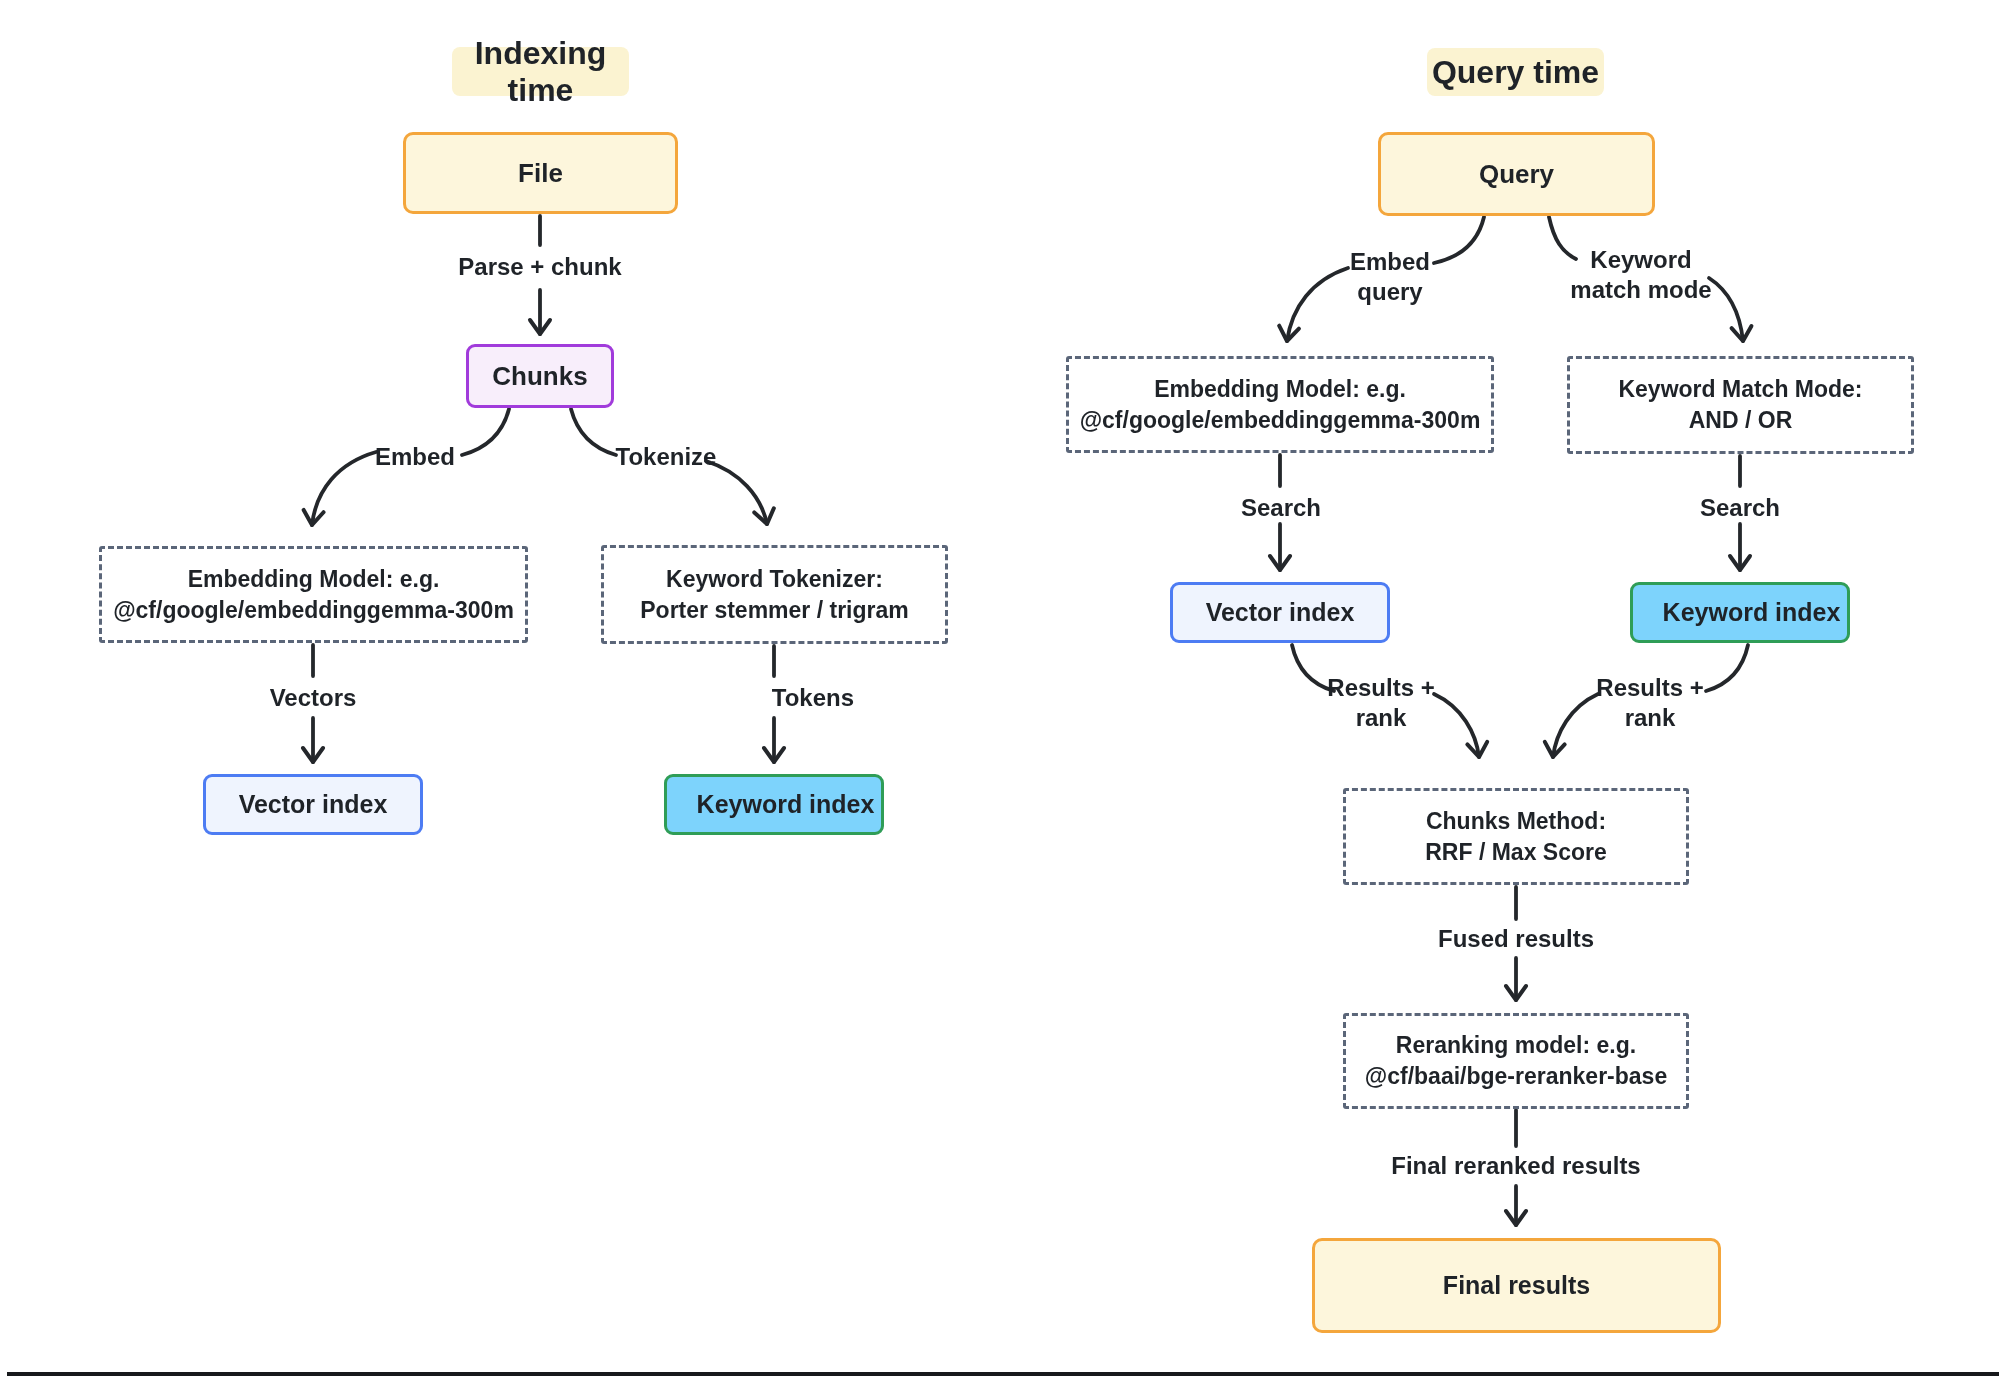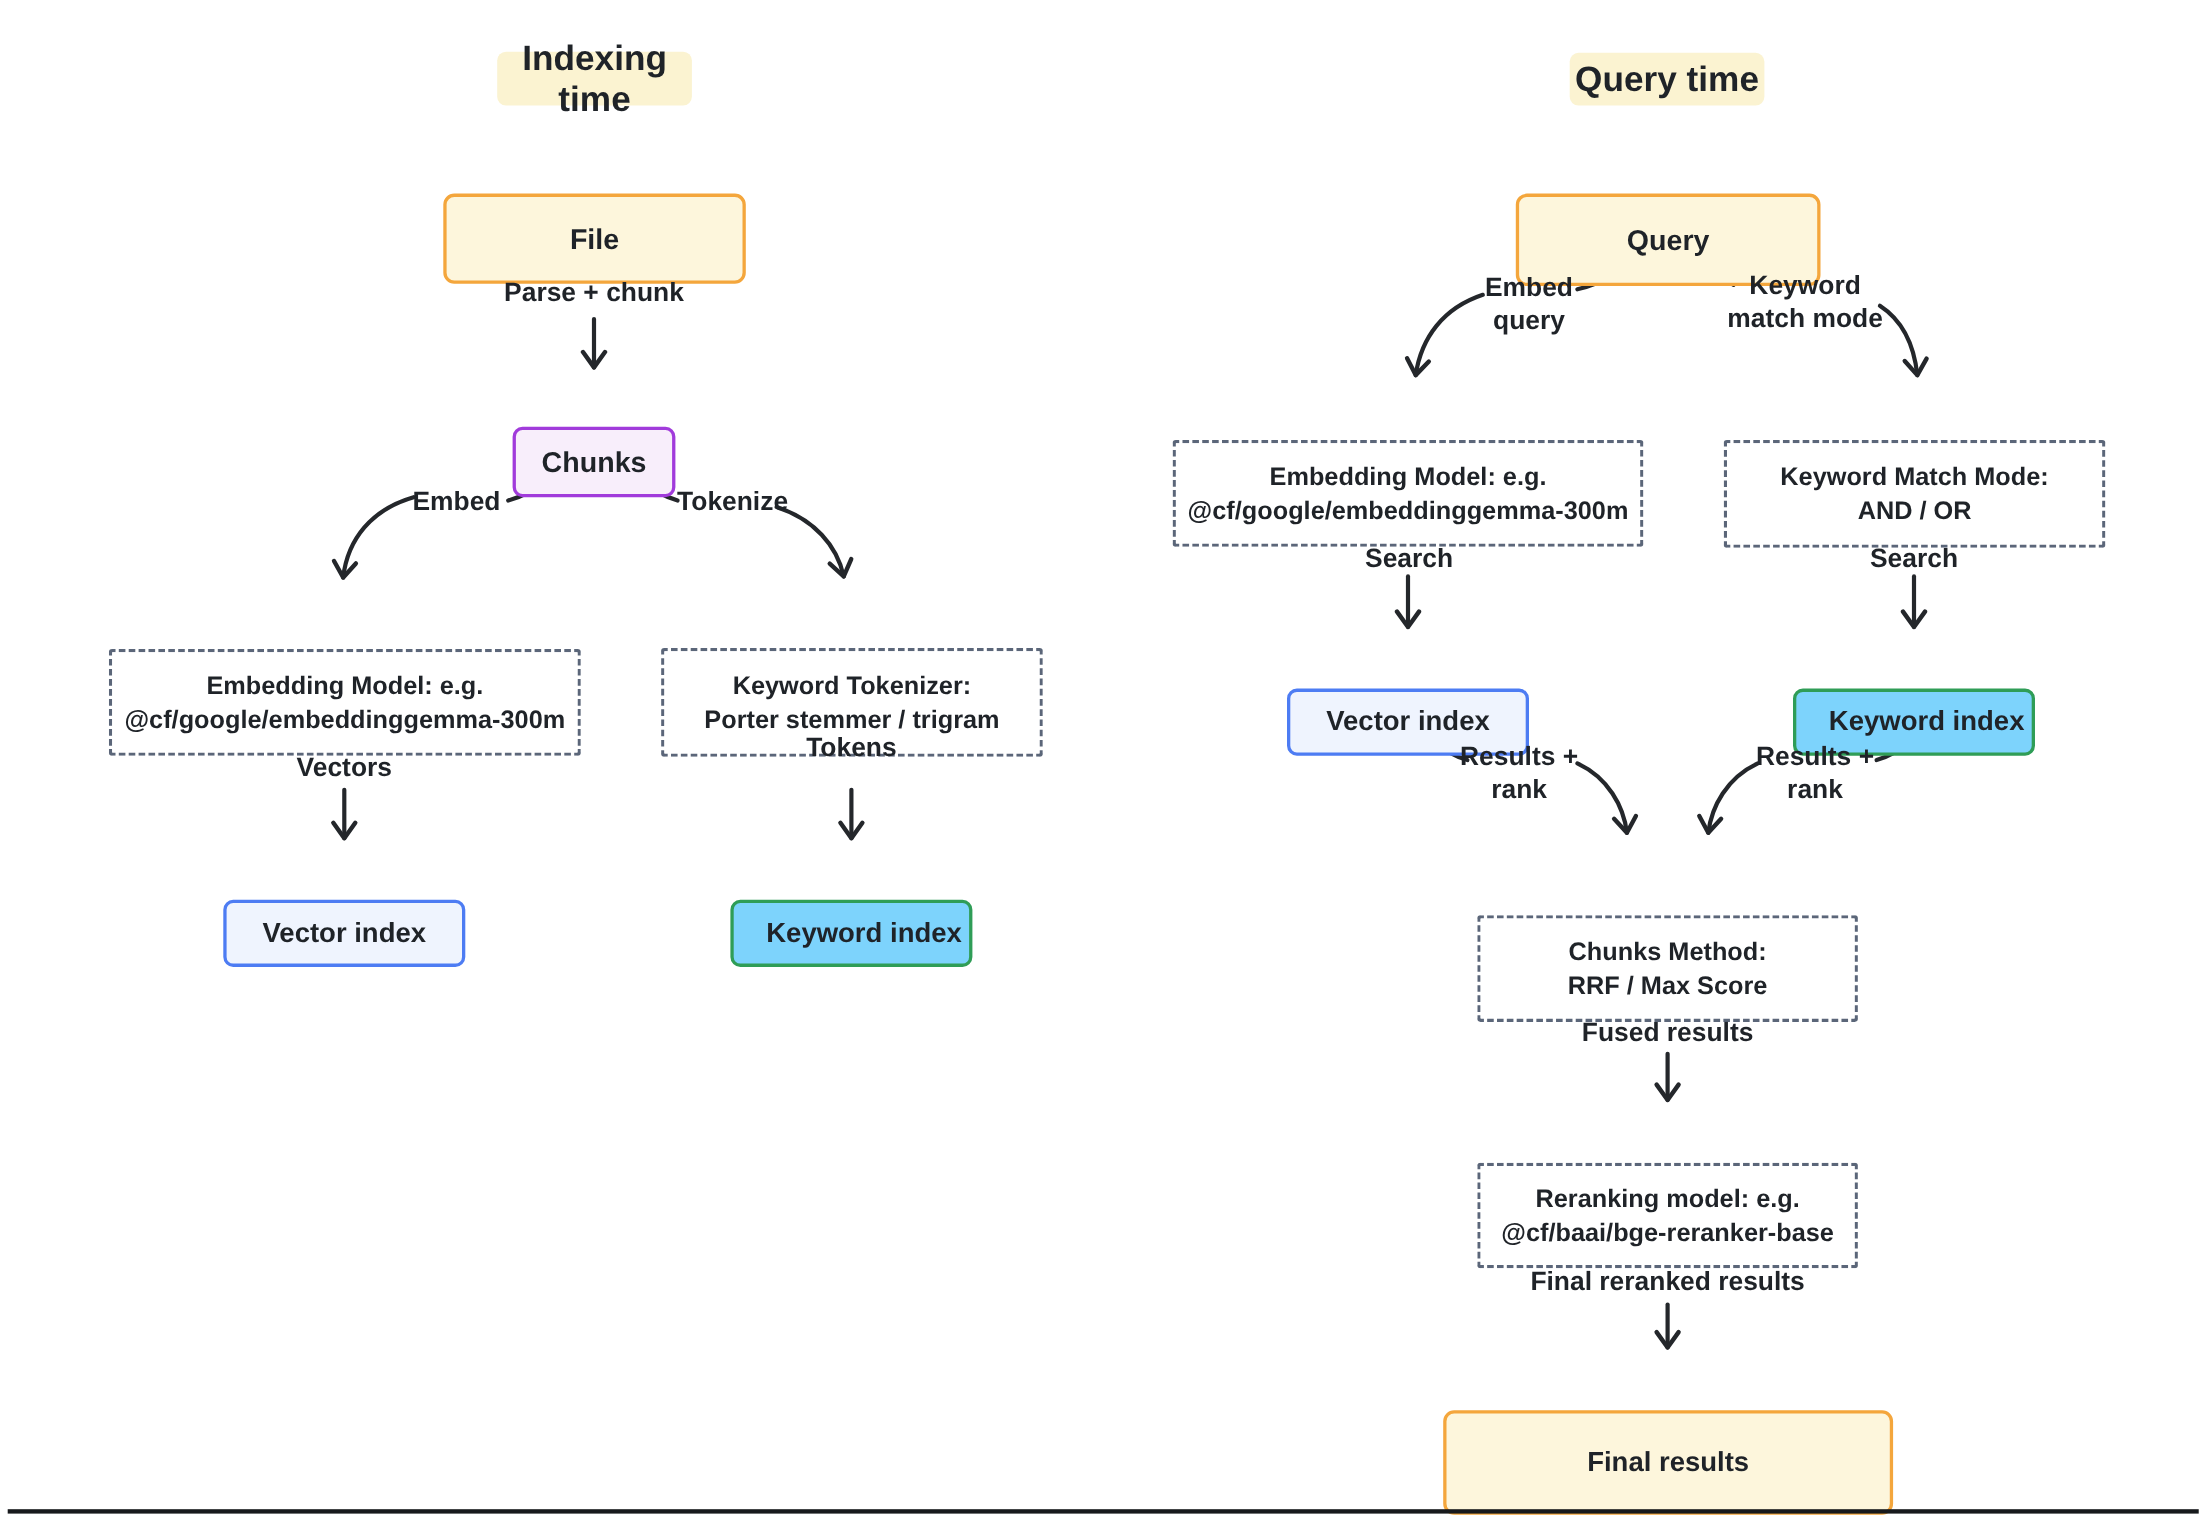--- a/index.html
+++ b/index.html
@@ -33,21 +33,21 @@
     text-align: center;
     font-weight: 700;
     color: #1F2328;
     box-sizing: border-box;
   }
   .badge {
     background: #FBF3D1;
     border-radius: 8px;
     font-size: 32px;
   }
-  .node { font-size: 26px; margin-top: 44px; }
+  .node { font-size: 26px; }
   .node .ln { display: block; white-space: nowrap; }
   .solid { border-style: solid; }
   .yellow {
     background: #FDF6DC;
     border: 3px solid #F4A63C;
     border-radius: 10px;
   }
   .purple {
     background: #F8EEFB;
     border: 3px solid #A13BDB;
@@ -160,21 +160,21 @@
 
   <div class="node dashed" style="left:601px;top:545px;width:347px;height:99px;">
     <span class="ln">Keyword Tokenizer:</span>
     <span class="ln">Porter stemmer / trigram</span>
   </div>
 
   <div class="edge-label" style="left:233px;top:682px;width:160px;height:32px;">
     <span>Vectors</span>
   </div>
 
-  <div class="edge-label" style="left:694px;top:664px;width:160px;height:32px;">
+  <div class="edge-label" style="left:694px;top:682px;width:160px;height:32px;align-items:flex-end;">
     <span>Tokens</span>
   </div>
 
   <div class="node solid blue" style="left:203px;top:774px;width:220px;height:61px;font-size:25px;">
     <span>Vector index</span>
   </div>
 
   <div class="node solid green" style="left:664px;top:774px;width:220px;height:61px;font-size:25px;">
     <span>Keyword index</span>
   </div>

